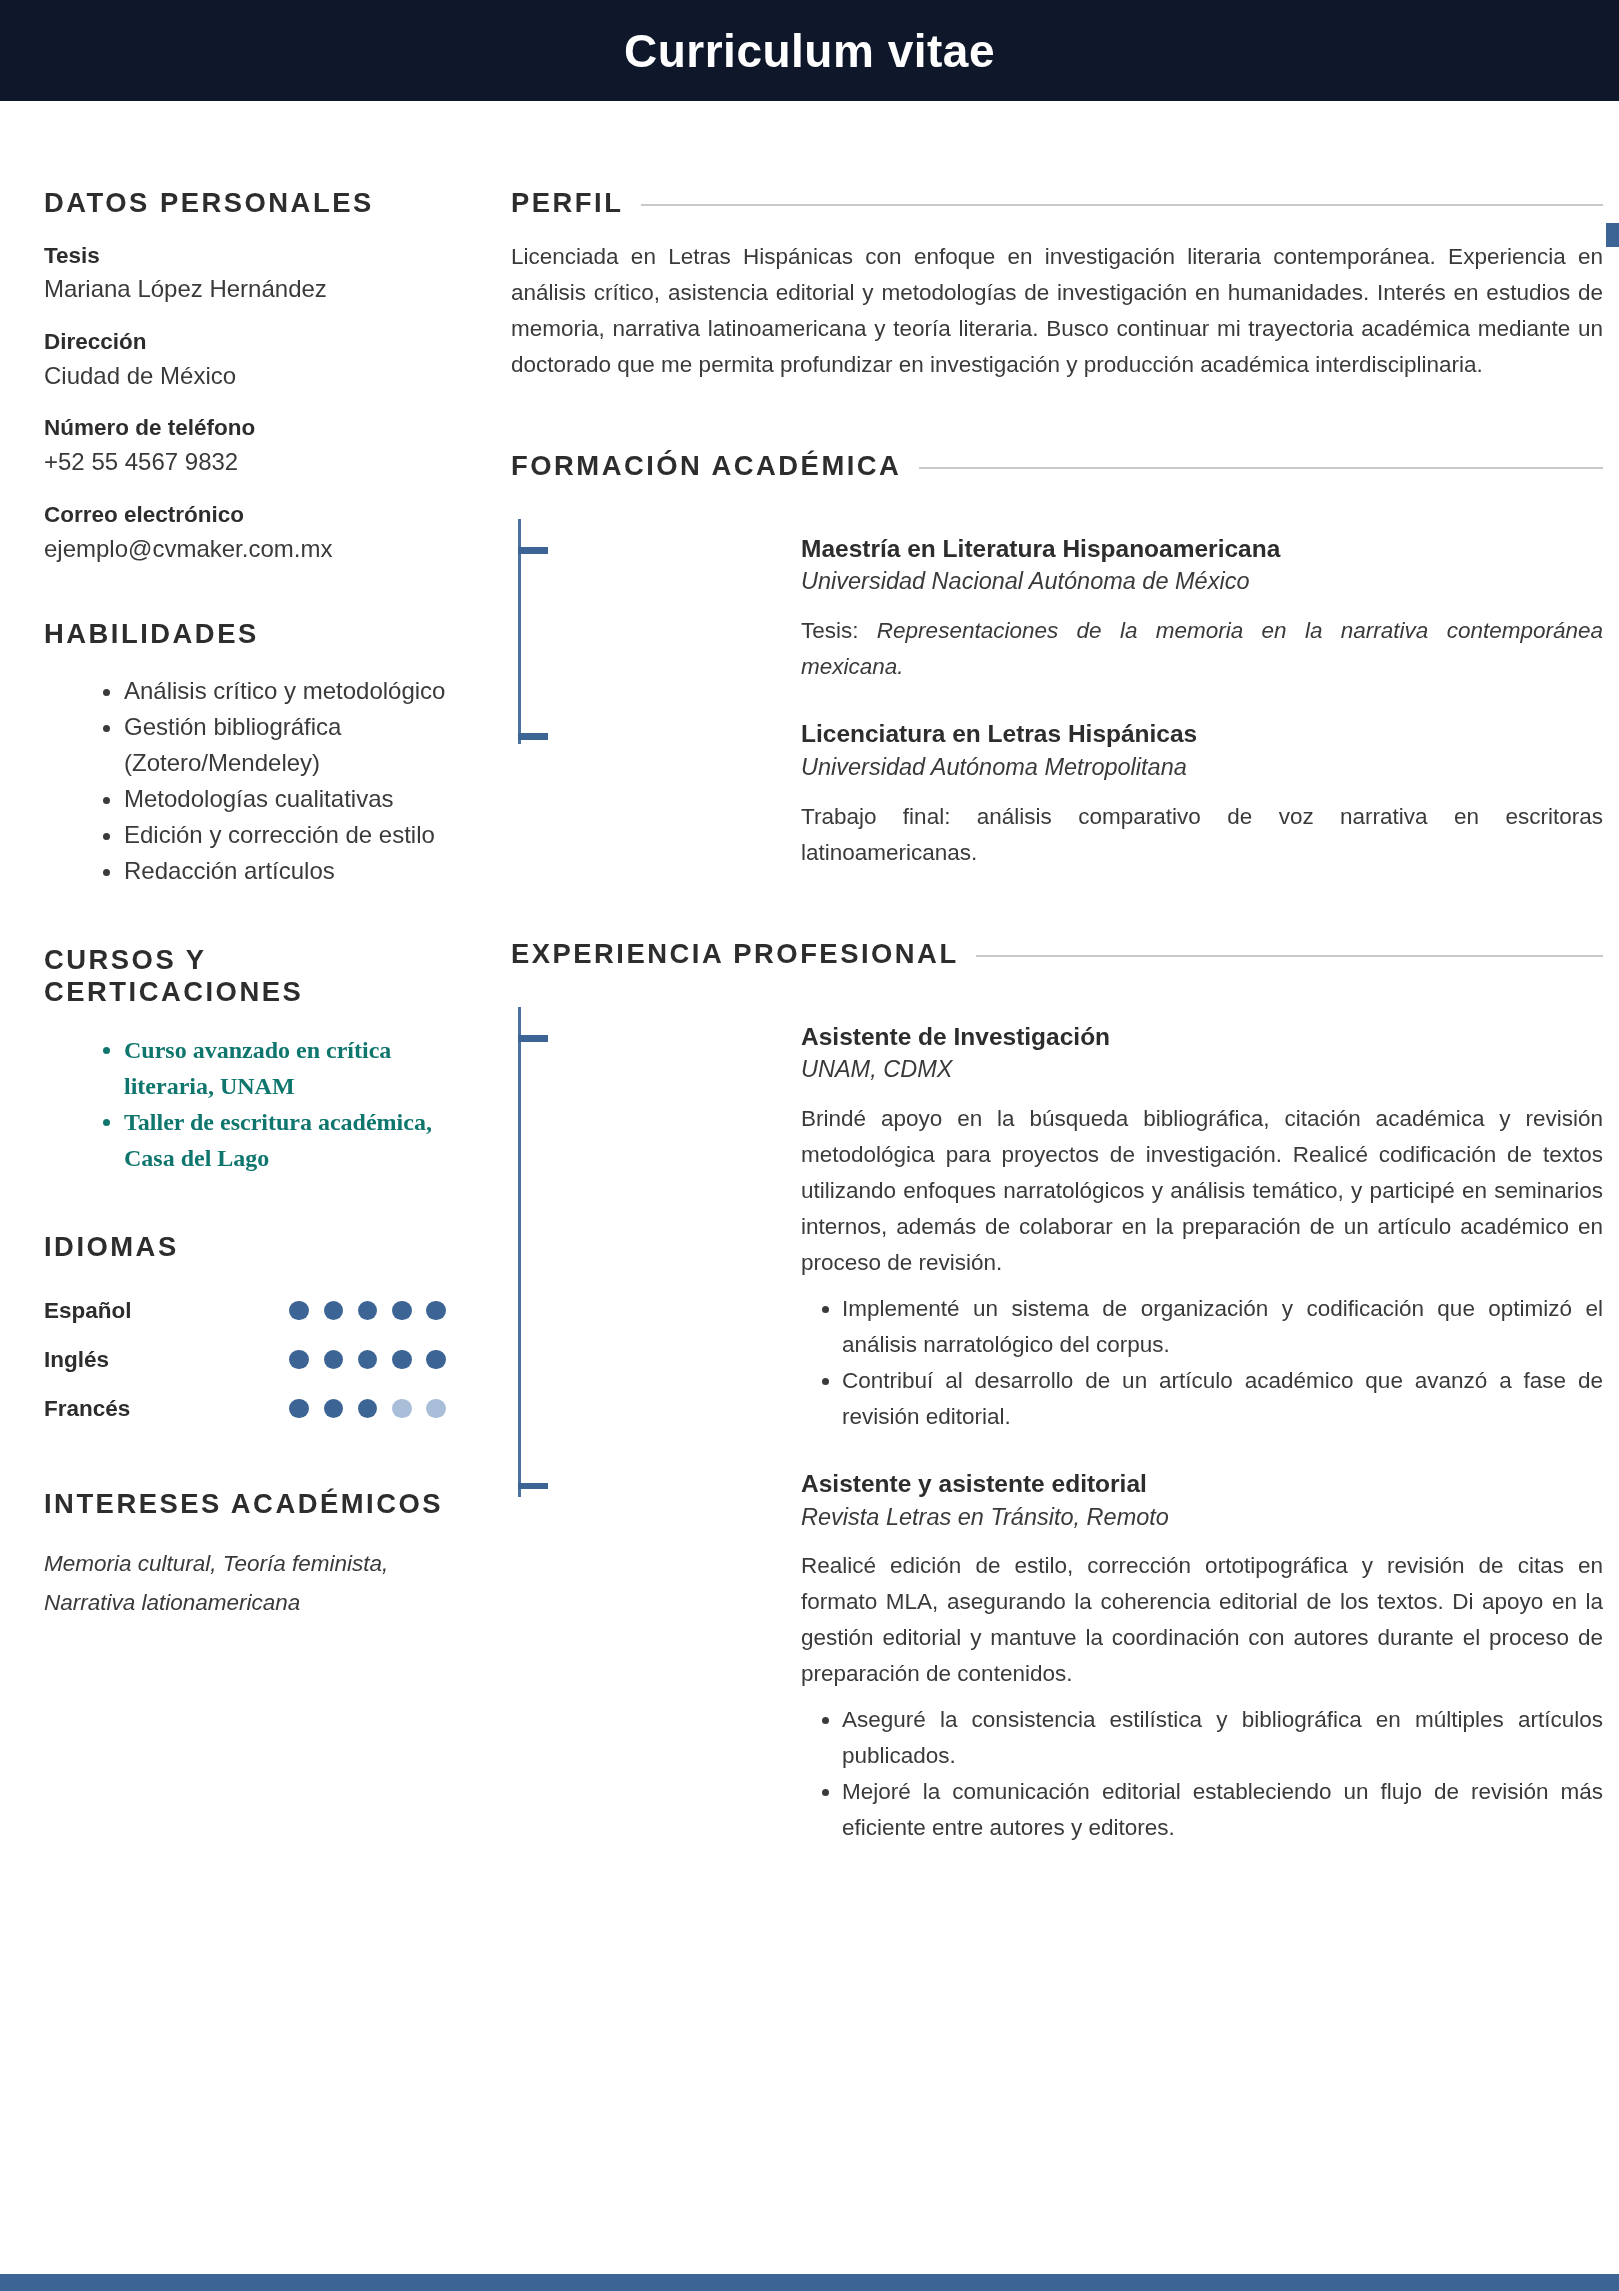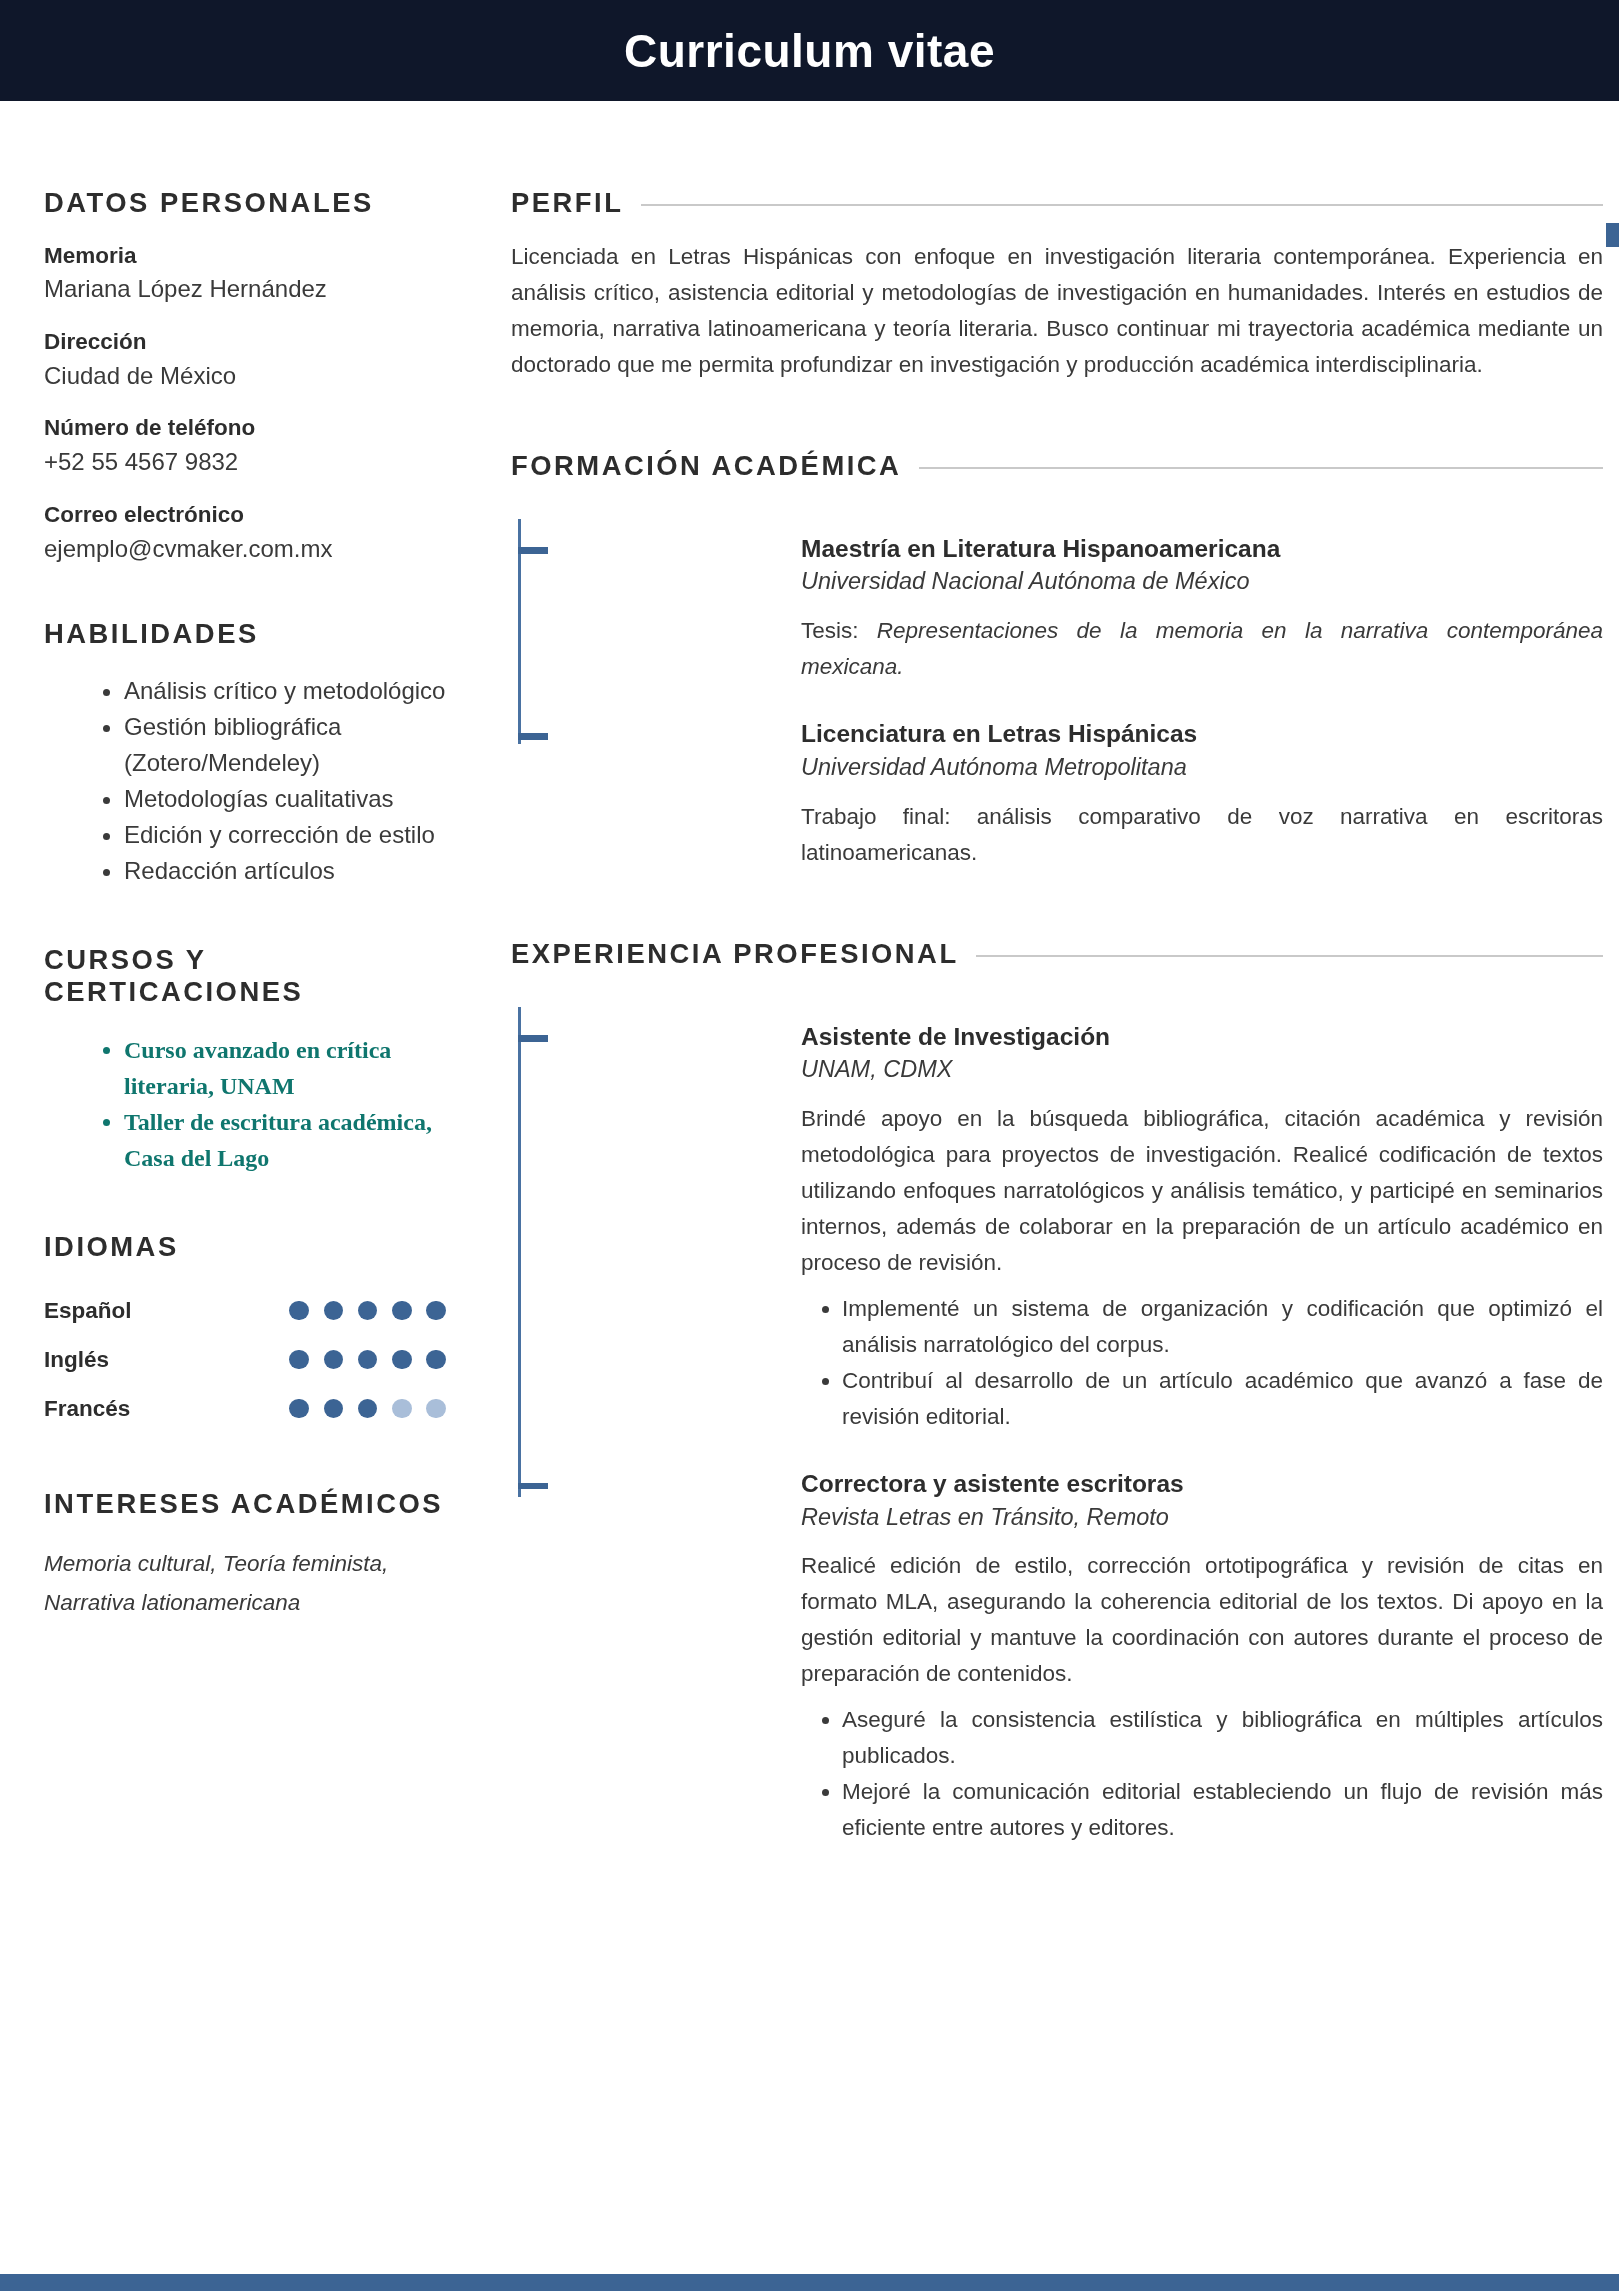--- a/index.html
+++ b/index.html
@@ -64,21 +64,21 @@
 
   <div class="edge-marker"></div>
 
   <div class="content">
 
     <aside class="sidebar">
 
       <section class="side-section">
         <h2 class="heading">DATOS PERSONALES</h2>
         <div class="field">
-          <div class="field-label">Memoria</div>
+          <div class="field-label">Tesis</div>
           <div class="field-value">Mariana López Hernández</div>
         </div>
         <div class="field">
           <div class="field-label">Dirección</div>
           <div class="field-value">Ciudad de México</div>
         </div>
         <div class="field">
           <div class="field-label">Número de teléfono</div>
           <div class="field-value">+52 55 4567 9832</div>
         </div>
@@ -188,21 +188,21 @@
           <article class="t-entry">
             <h3>Asistente de Investigación</h3>
             <div class="org">UNAM, CDMX</div>
             <p class="body">Brindé apoyo en la búsqueda bibliográfica, citación académica y revisión metodológica para proyectos de investigación. Realicé codificación de textos utilizando enfoques narratológicos y análisis temático, y participé en seminarios internos, además de colaborar en la preparación de un artículo académico en proceso de revisión.</p>
             <ul>
               <li>Implementé un sistema de organización y codificación que optimizó el análisis narratológico del corpus.</li>
               <li>Contribuí al desarrollo de un artículo académico que avanzó a fase de revisión editorial.</li>
             </ul>
           </article>
           <article class="t-entry">
-            <h3>Correctora y asistente escritoras</h3>
+            <h3>Asistente y asistente editorial</h3>
             <div class="org">Revista Letras en Tránsito, Remoto</div>
             <p class="body">Realicé edición de estilo, corrección ortotipográfica y revisión de citas en formato MLA, asegurando la coherencia editorial de los textos. Di apoyo en la gestión editorial y mantuve la coordinación con autores durante el proceso de preparación de contenidos.</p>
             <ul>
               <li>Aseguré la consistencia estilística y bibliográfica en múltiples artículos publicados.</li>
               <li>Mejoré la comunicación editorial estableciendo un flujo de revisión más eficiente entre autores y editores.</li>
             </ul>
           </article>
         </div>
       </section>
 

